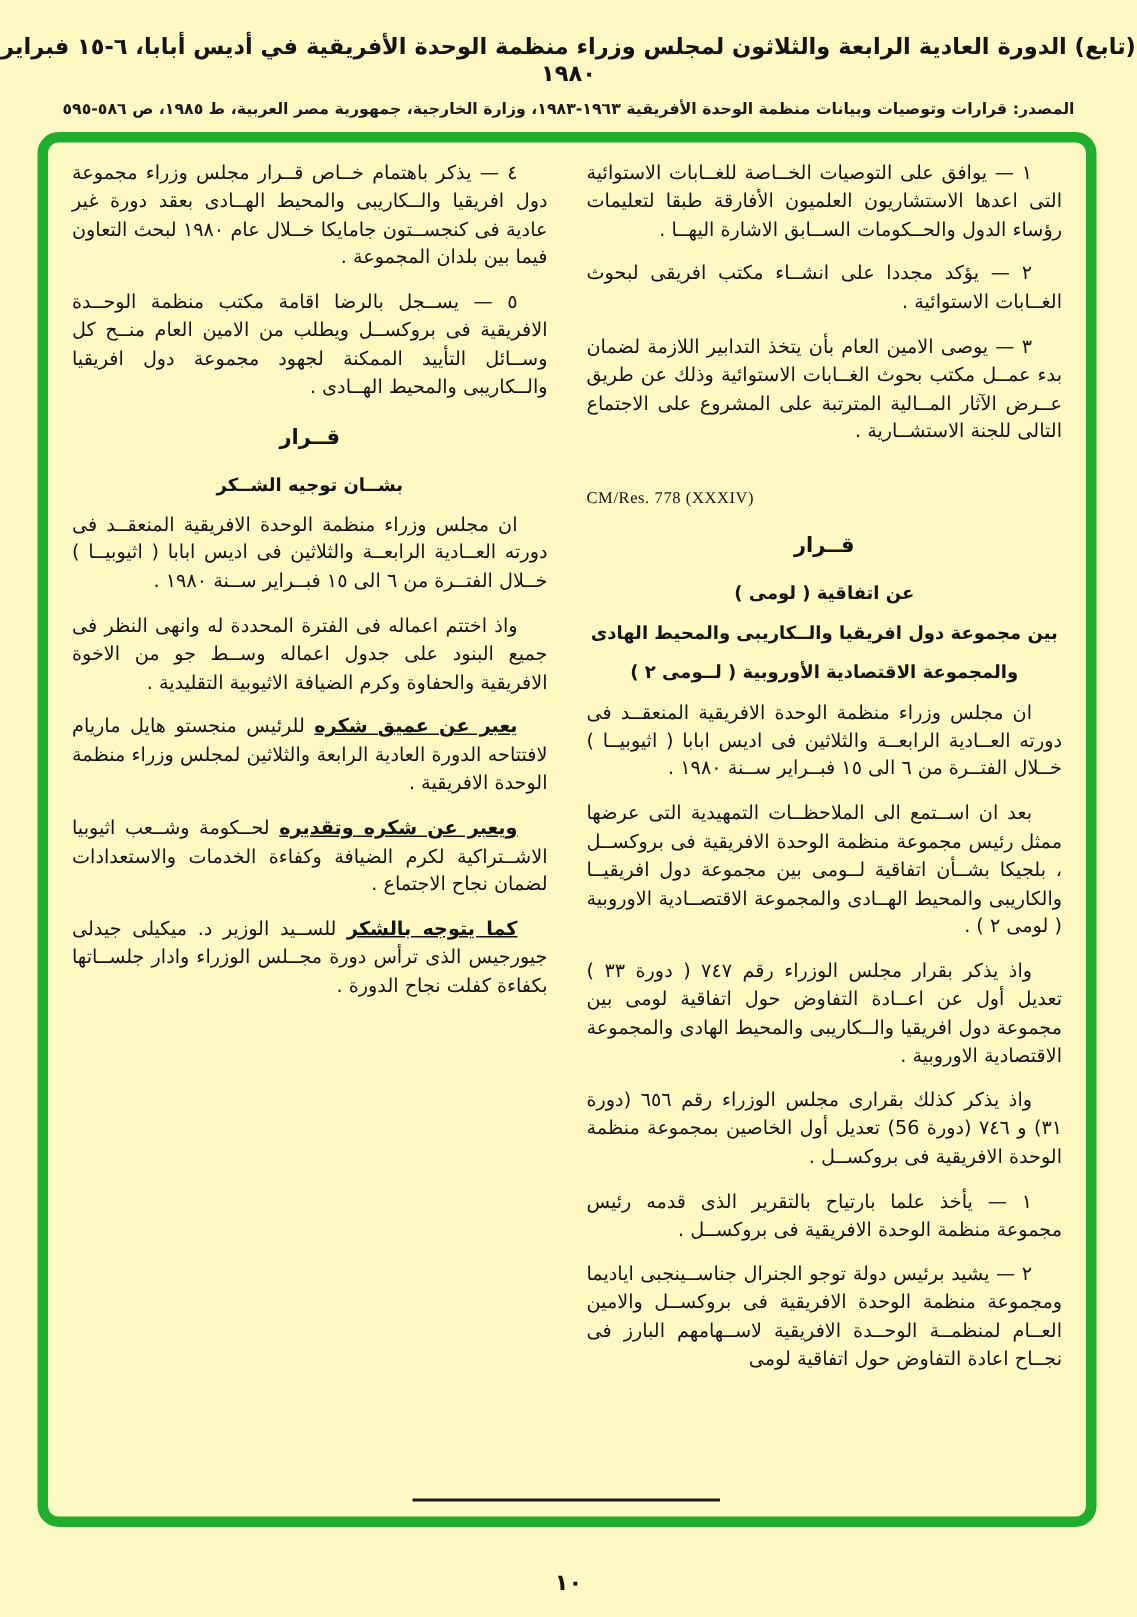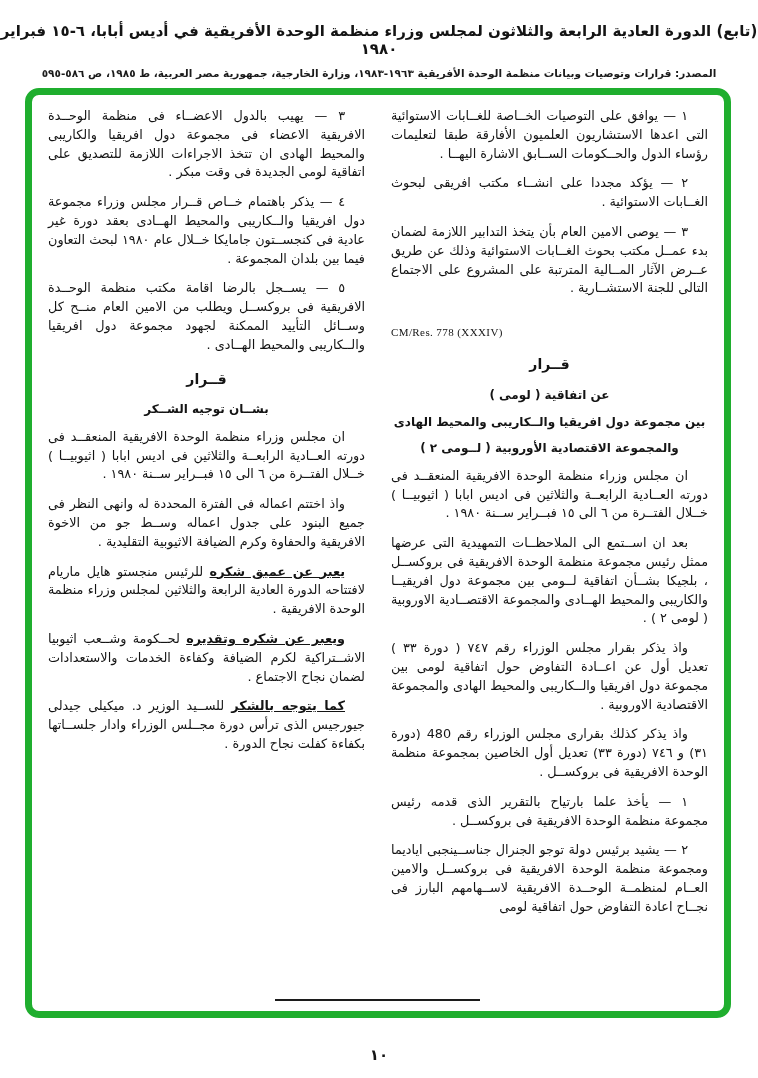--- a/index.html
+++ b/index.html
@@ -1,20 +1,20 @@
 <!DOCTYPE html>
 <html lang="ar"><head>
 <meta charset="utf-8">
 <style>
   html,body{margin:0;padding:0;background:#e8e8e4;}
   .page{
     position:relative;
     width:758px;height:1078px;
     margin:0 auto;
-    background:#ffffff;
+    background:#fef9c3;
     font-family:"DejaVu Sans", sans-serif;
     color:#141414;
     overflow:hidden;
   }
   .header{position:absolute;top:22px;left:0;right:0;text-align:center;direction:rtl;}
   .header-line1{font-size:15px;font-weight:bold;letter-spacing:0;}
   .header-line2{font-size:10.5px;font-weight:bold;margin-top:9px;color:#1b1b1b;}
   .doc-frame{
     position:absolute;left:25px;top:88px;
     width:706px;height:930px;
@@ -76,26 +76,25 @@
           <div class="block para">٢ — يؤكد مجددا على انشــاء مكتب افريقى لبحوث الغــابات الاستوائية .</div>
           <div class="block para">٣ — يوصى الامين العام بأن يتخذ التدابير اللازمة لضمان بدء عمــل مكتب بحوث الغــابات الاستوائية وذلك عن طريق عــرض الآثار المــالية المترتبة على المشروع على الاجتماع التالى للجنة الاستشــارية .</div>
           <div class="block reslabel">CM/Res. 778 (XXXIV)</div>
           <div class="block heading">قــرار</div>
           <div class="block heading-sub">عن اتفاقية ( لومى )</div>
           <div class="block heading-sub">بين مجموعة دول افريقيا والــكاريبى والمحيط الهادى</div>
           <div class="block heading-sub">والمجموعة الاقتصادية الأوروبية ( لــومى ٢ )</div>
           <div class="block para">ان مجلس وزراء منظمة الوحدة الافريقية المنعقــد فى دورته العــادية الرابعــة والثلاثين فى اديس ابابا ( اثيوبيــا ) خــلال الفتــرة من ٦ الى ١٥ فبــراير ســنة ١٩٨٠ .</div>
           <div class="block para">بعد ان اســتمع الى الملاحظــات التمهيدية التى عرضها ممثل رئيس مجموعة منظمة الوحدة الافريقية فى بروكســل ، بلجيكا بشــأن اتفاقية لــومى بين مجموعة دول افريقيــا والكاريبى والمحيط الهــادى والمجموعة الاقتصــادية الاوروبية ( لومى ٢ ) .</div>
           <div class="block para">واذ يذكر بقرار مجلس الوزراء رقم ٧٤٧ ( دورة ٣٣ ) تعديل أول عن اعــادة التفاوض حول اتفاقية لومى بين مجموعة دول افريقيا والــكاريبى والمحيط الهادى والمجموعة الاقتصادية الاوروبية .</div>
-          <div class="block para">واذ يذكر كذلك بقرارى مجلس الوزراء رقم 480 (دورة ٣١) و ٧٤٦ (دورة ٣٣) تعديل أول الخاصين بمجموعة منظمة الوحدة الافريقية فى بروكســل .</div>
+          <div class="block para">واذ يذكر كذلك بقرارى مجلس الوزراء رقم ٦٥٦ (دورة ٣١) و ٧٤٦ (دورة 56) تعديل أول الخاصين بمجموعة منظمة الوحدة الافريقية فى بروكســل .</div>
           <div class="block para">١ — يأخذ علما بارتياح بالتقرير الذى قدمه رئيس مجموعة منظمة الوحدة الافريقية فى بروكســل .</div>
           <div class="block para">٢ — يشيد برئيس دولة توجو الجنرال جناســينجبى اياديما ومجموعة منظمة الوحدة الافريقية فى بروكســل والامين العــام لمنظمــة الوحــدة الافريقية لاســهامهم البارز فى نجــاح اعادة التفاوض حول اتفاقية لومى</div>
         </div>
       <div class="col" id="col-left">
-          <div class="block para">٣ — يهيب بالدول الاعضــاء فى منظمة الوحــدة الافريقية الاعضاء فى مجموعة دول افريقيا والكاريبى والمحيط الهادى ان تتخذ الاجراءات اللازمة للتصديق على اتفاقية لومى الجديدة فى وقت مبكر .</div>
           <div class="block para">٤ — يذكر باهتمام خــاص قــرار مجلس وزراء مجموعة دول افريقيا والــكاريبى والمحيط الهــادى بعقد دورة غير عادية فى كنجســتون جامايكا خــلال عام ١٩٨٠ لبحث التعاون فيما بين بلدان المجموعة .</div>
           <div class="block para">٥ — يســجل بالرضا اقامة مكتب منظمة الوحــدة الافريقية فى بروكســل ويطلب من الامين العام منــح كل وســائل التأييد الممكنة لجهود مجموعة دول افريقيا والــكاريبى والمحيط الهــادى .</div>
           <div class="block heading">قــرار</div>
           <div class="block heading-sub">بشــان توجيه الشــكر</div>
           <div class="block para">ان مجلس وزراء منظمة الوحدة الافريقية المنعقــد فى دورته العــادية الرابعــة والثلاثين فى اديس ابابا ( اثيوبيــا ) خــلال الفتــرة من ٦ الى ١٥ فبــراير ســنة ١٩٨٠ .</div>
           <div class="block para">واذ اختتم اعماله فى الفترة المحددة له وانهى النظر فى جميع البنود على جدول اعماله وســط جو من الاخوة الافريقية والحفاوة وكرم الضيافة الاثيوبية التقليدية .</div>
           <div class="block para"><strong>يعبر عن عميق شكره</strong> للرئيس منجستو هايل ماريام لافتتاحه الدورة العادية الرابعة والثلاثين لمجلس وزراء منظمة الوحدة الافريقية .</div>
           <div class="block para"><strong>ويعبر عن شكره وتقديره</strong> لحــكومة وشــعب اثيوبيا الاشــتراكية لكرم الضيافة وكفاءة الخدمات والاستعدادات لضمان نجاح الاجتماع .</div>
           <div class="block para"><strong>كما يتوجه بالشكر</strong> للســيد الوزير د. ميكيلى جيدلى جيورجيس الذى ترأس دورة مجــلس الوزراء وادار جلســاتها بكفاءة كفلت نجاح الدورة .</div>
         </div>

